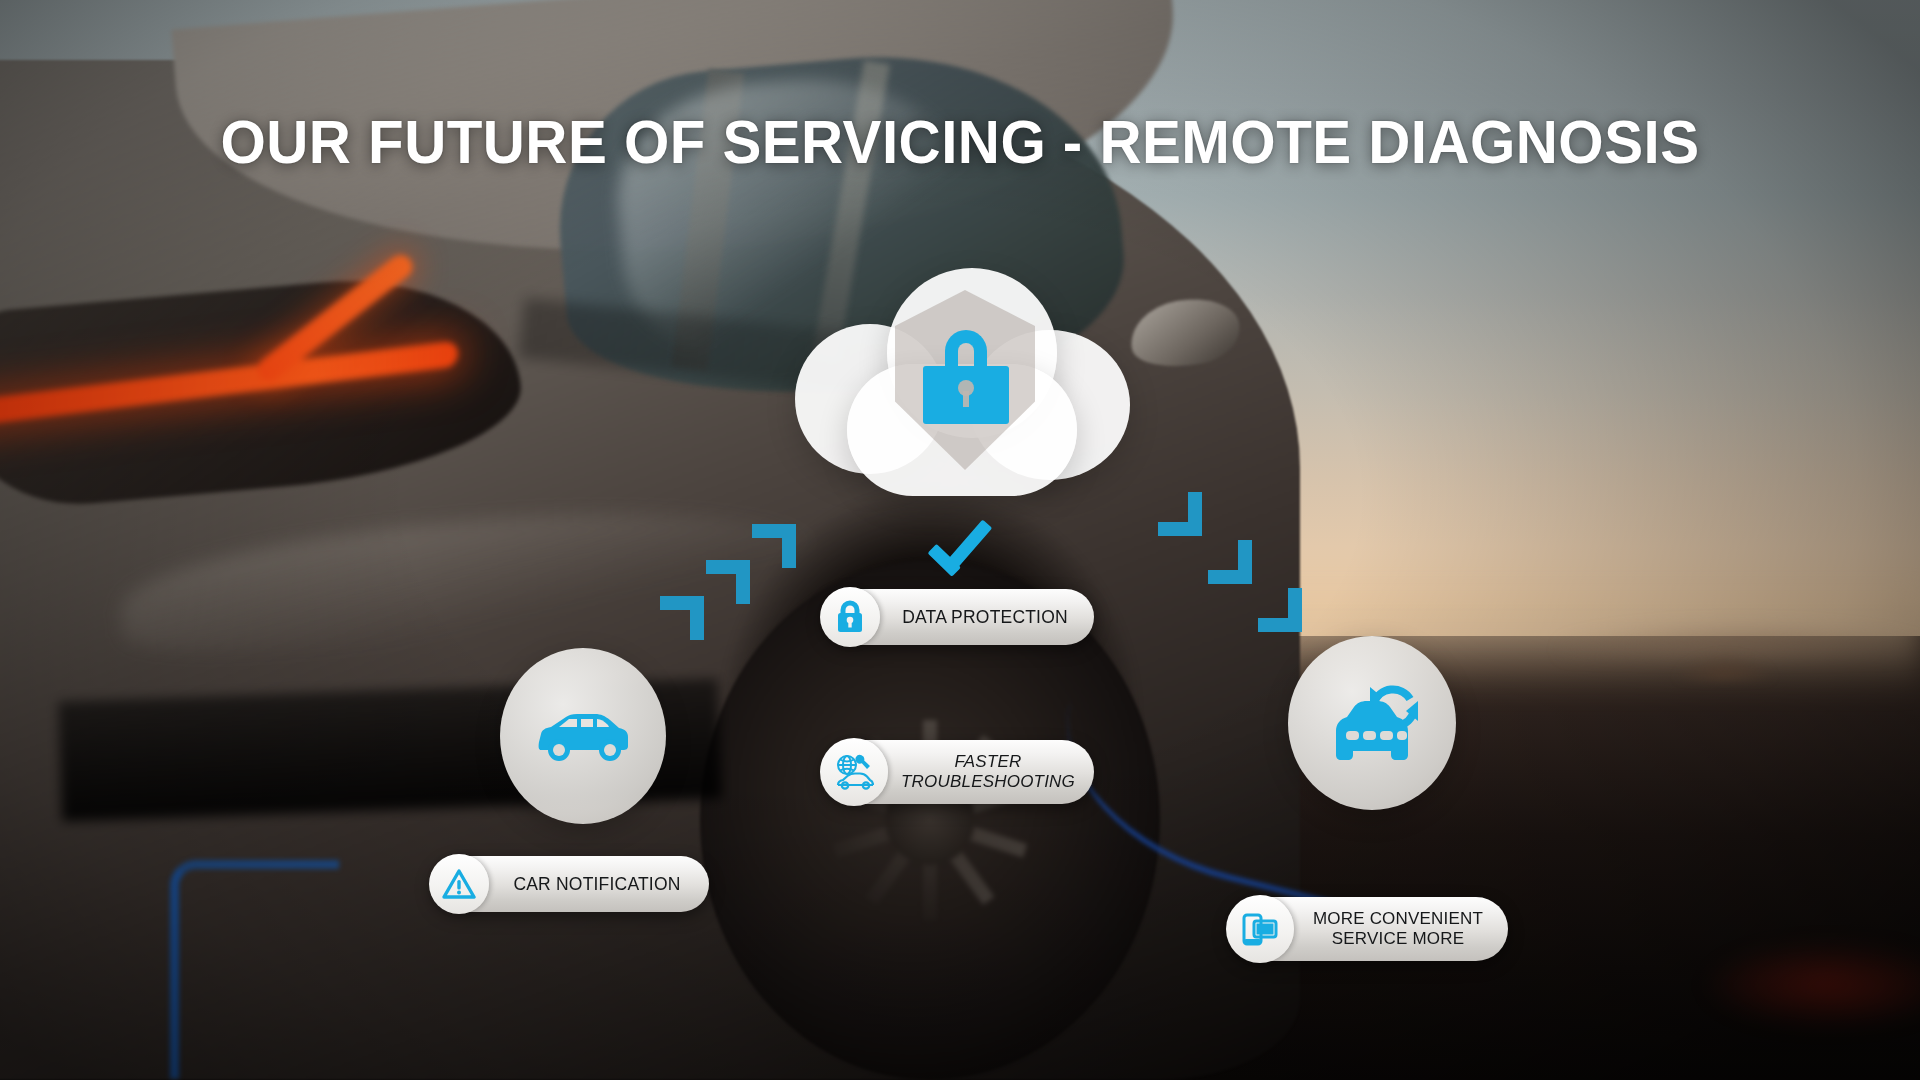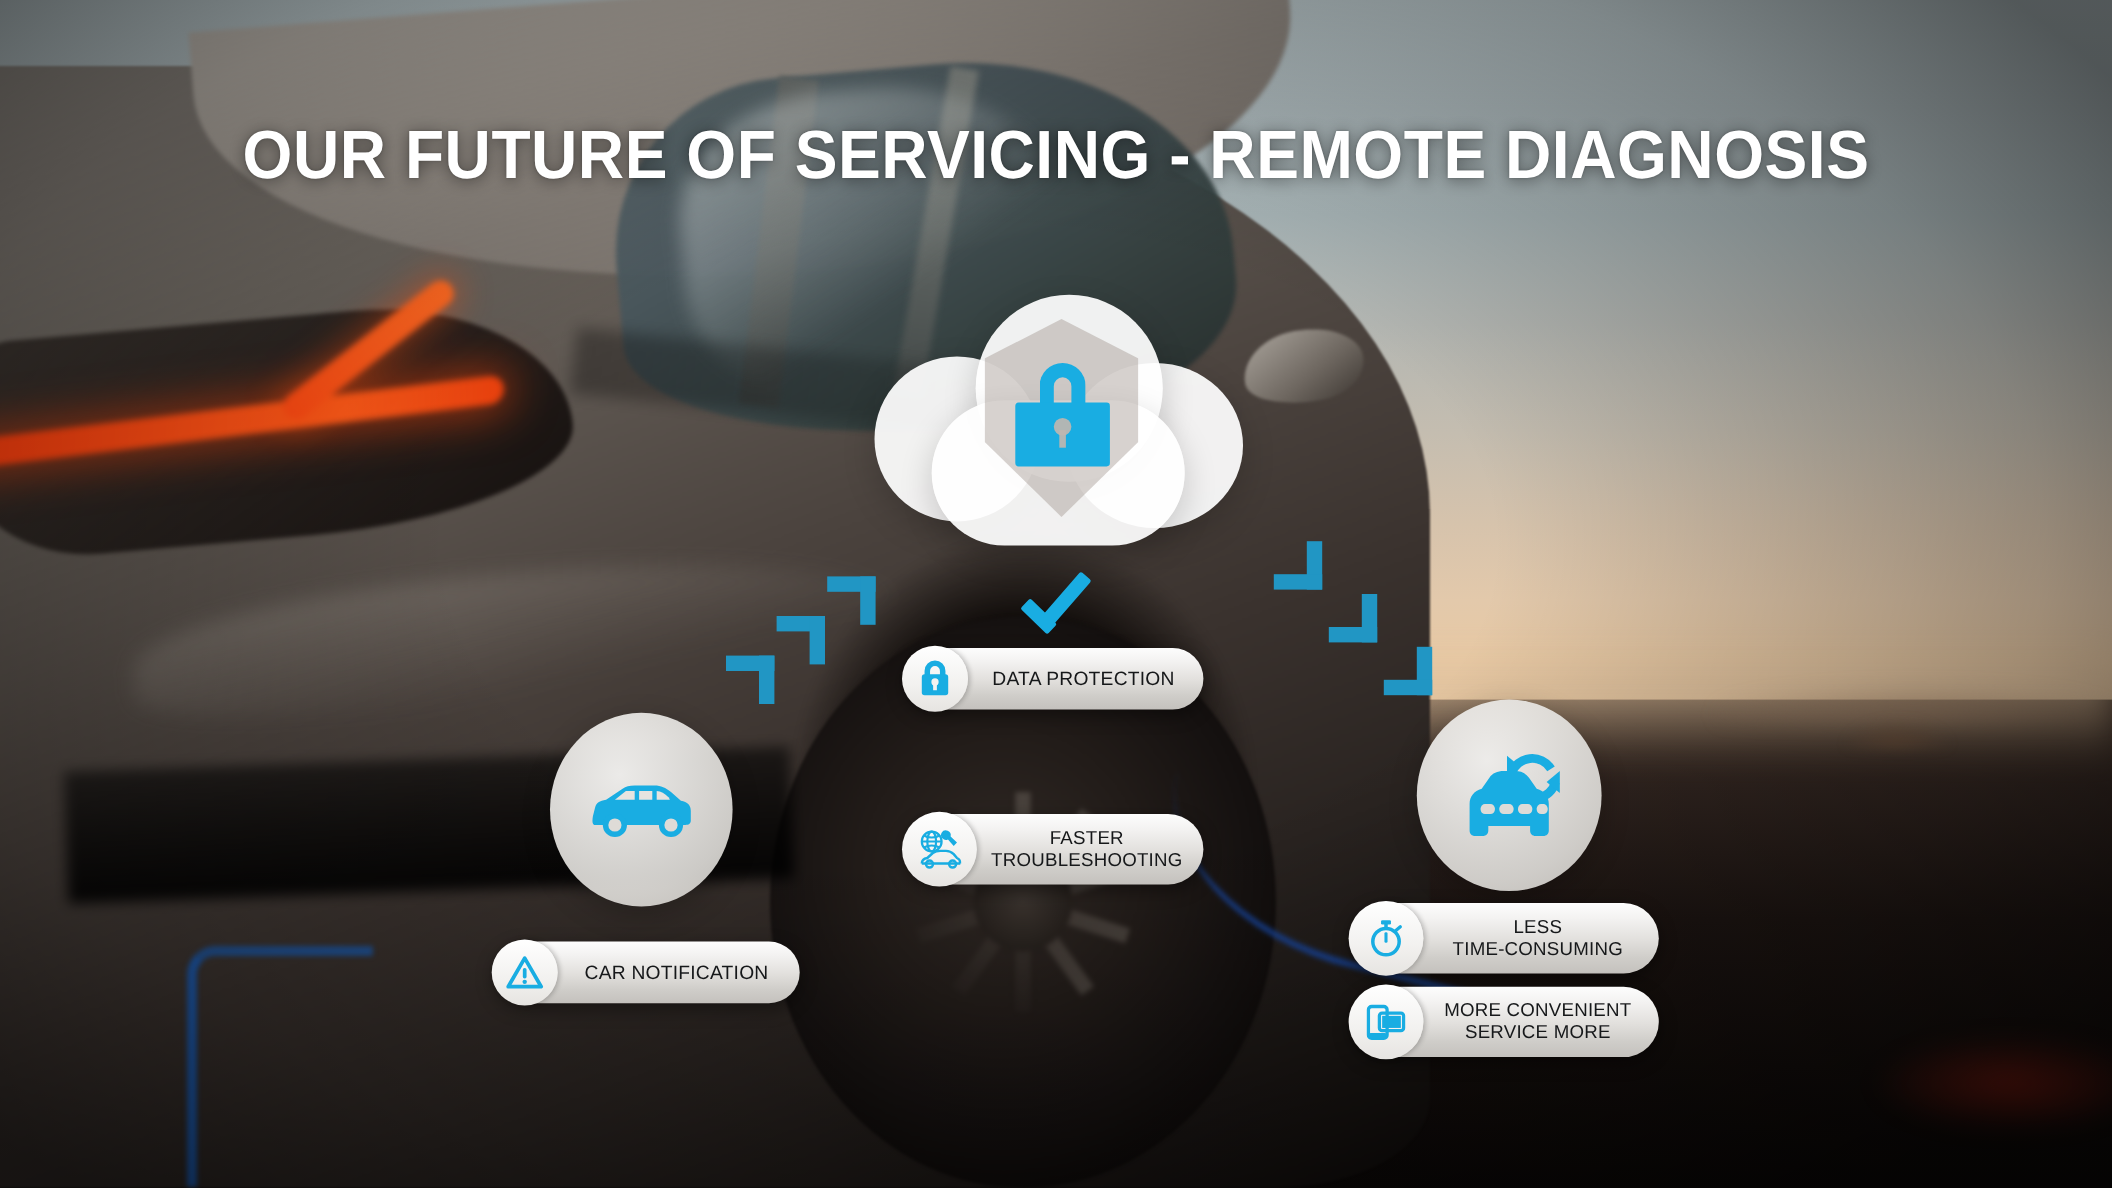--- a/index.html
+++ b/index.html
@@ -417,21 +417,21 @@
         <path d="M8 14 V10 a7 7 0 0 1 14 0 v4" fill="none" stroke="#19ade2" stroke-width="5"></path>
         <rect x="3" y="13" width="24" height="19" rx="2.5" fill="#19ade2"></rect>
         <circle cx="15" cy="20" r="3.3" fill="#f3f2f0"></circle>
         <rect x="13.3" y="21.5" width="3.4" height="6" fill="#f3f2f0"></rect>
       </svg>
     </span>
     <span class="lbl one">DATA PROTECTION</span>
   </div>
 
 
-  <div class="pill tall" style="left:822px;top:740px;width:272px;">
+  <div class="pill tall" style="left:822px;top:740px;width:272px;font-style:italic;">
     <span class="ic">
       <svg width="40" height="36" viewBox="0 0 40 36">
         <g stroke="#19ade2" stroke-width="2" fill="none">
           <circle cx="13" cy="11" r="9"></circle>
           <ellipse cx="13" cy="11" rx="4" ry="9"></ellipse>
           <path d="M4.2 11 H21.8"></path>
           <path d="M6 5.5 C10 8 16 8 20 5.5"></path>
           <path d="M6 16.5 C10 14 16 14 20 16.5"></path>
         </g>
         <path d="M22 3 a4.5 4.5 0 0 0 5.8 6.2 L33 15 l3-3 L30.2 6.4 A4.5 4.5 0 0 0 22 3 Z" fill="#19ade2"></path>
@@ -442,46 +442,31 @@
         <circle cx="11" cy="31.5" r="3.2" fill="none" stroke="#19ade2" stroke-width="2.2"></circle>
         <circle cx="32" cy="31.5" r="3.2" fill="none" stroke="#19ade2" stroke-width="2.2"></circle>
       </svg>
     </span>
     <span class="lbl">
       <span>FASTER</span><br>
       <span>TROUBLESHOOTING</span>
     </span>
   </div>
 
-  <div class="pill" style="left:449px;top:856px;width:278px;">
+  <div class="pill" style="left:431px;top:856px;width:278px;">
     <span class="ic">
       <svg width="34" height="32" viewBox="0 0 34 32">
         <path d="M17 3 L32 29 H2 Z" fill="none" stroke="#19ade2" stroke-width="3.4" stroke-linejoin="round"></path>
         <rect x="15.3" y="12" width="3.4" height="9.5" rx="1.6" fill="#19ade2"></rect>
         <circle cx="17" cy="24.6" r="2" fill="#19ade2"></circle>
       </svg>
     </span>
     <span class="lbl one">CAR NOTIFICATION</span>
   </div>
 
-  <div class="pill tall" style="left:1228px;top:821px;width:280px;">
-    <span class="ic">
-      <svg width="34" height="36" viewBox="0 0 34 36">
-        <circle cx="17" cy="21" r="12" fill="none" stroke="#19ade2" stroke-width="3.2"></circle>
-        <rect x="12.5" y="1.5" width="9" height="4" rx="1.2" fill="#19ade2"></rect>
-        <rect x="15.4" y="5" width="3.2" height="4.6" fill="#19ade2"></rect>
-        <rect x="15.6" y="12.5" width="2.8" height="9.5" rx="1.2" fill="#19ade2"></rect>
-        <path d="M26 11 l4 -3.4" stroke="#19ade2" stroke-width="3" stroke-linecap="round"></path>
-      </svg>
-    </span>
-    <span class="lbl">
-      <span>LESS</span><br>
-      <span>TIME-CONSUMING</span>
-    </span>
-  </div>
 
   <div class="pill tall" style="left:1228px;top:897px;width:280px;">
     <span class="ic">
       <svg width="36" height="36" viewBox="0 0 36 36">
         <rect x="2" y="4" width="17" height="29" rx="3" fill="none" stroke="#19ade2" stroke-width="3"></rect>
         <rect x="2" y="28" width="17" height="5" rx="2" fill="#19ade2"></rect>
         <rect x="12" y="10" width="22" height="16" rx="2.4" fill="none" stroke="#19ade2" stroke-width="3"></rect>
         <rect x="14.5" y="12.5" width="17" height="11" fill="#19ade2"></rect>
       </svg>
     </span>

